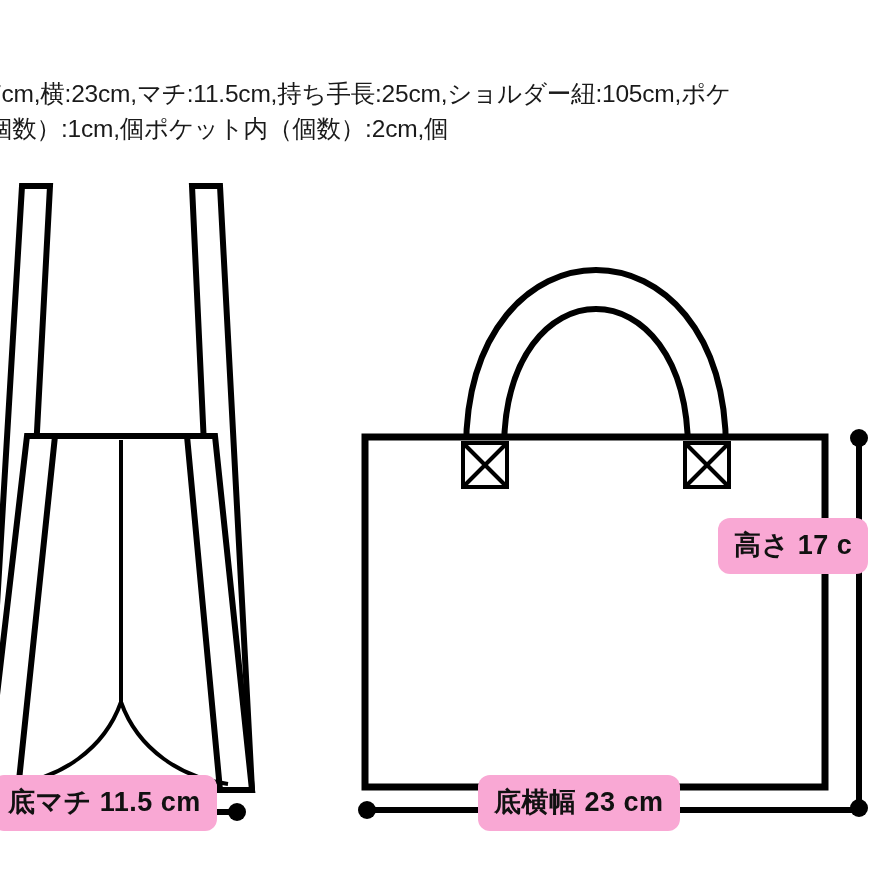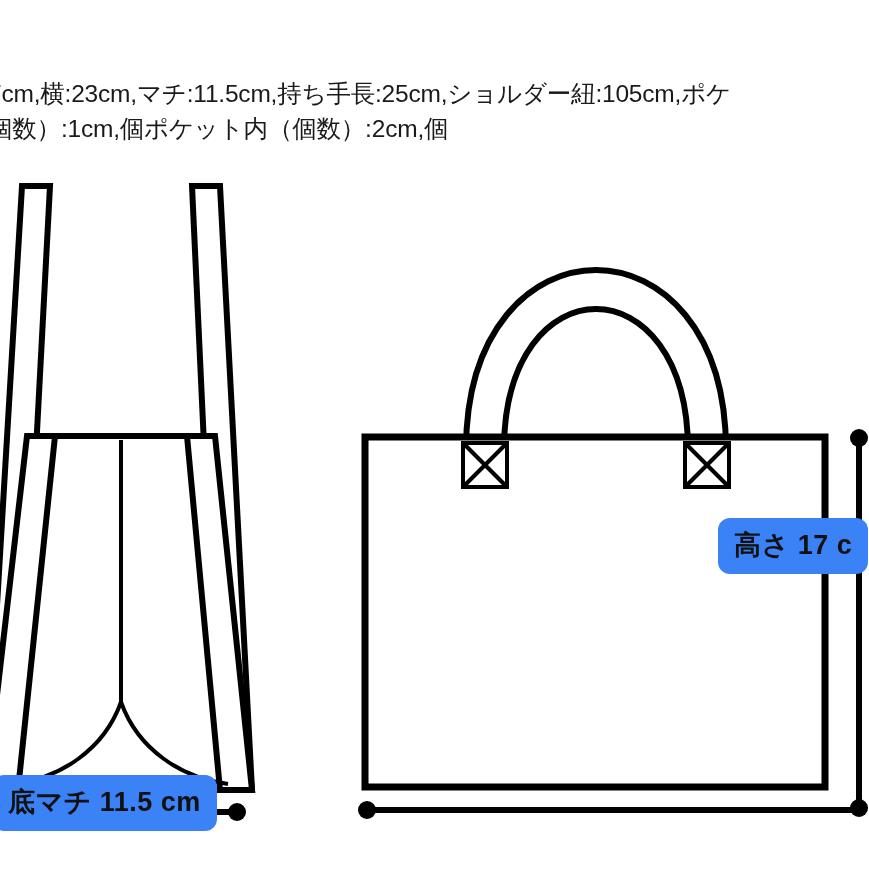--- a/index.html
+++ b/index.html
@@ -44,21 +44,21 @@
     width: 869px;
     height: 719px;
   }
   #drawing svg {
     display: block;
   }
 
   
   .callout {
     position: absolute;
-    background: #3b82f6;
+    background: #f9a8d4;
     border-radius: 12px;
     color: #111111;
     font-weight: bold;
     font-size: 27px;
     letter-spacing: 0.5px;
     padding: 9px 16px 11px 16px;
     white-space: nowrap;
     box-shadow: 0 0 0 0 rgba(0,0,0,0);
   }
   #callout-height {
@@ -136,14 +136,15 @@
         <line x1="365" y1="660" x2="859" y2="660" stroke="#000000" stroke-width="6"></line>
         <circle cx="367" cy="660" r="9" fill="#000000"></circle>
       </g>
     </svg>
   </div>
 
   <div class="callout" id="callout-height">高さ 17 c</div>
 
   <div class="callout" id="callout-bottom-gusset">底マチ 11.5 cm</div>
 
+  <div class="callout" id="callout-bottom-width">底横幅 23 cm</div>
 
 </div>
 
 </body></html>

